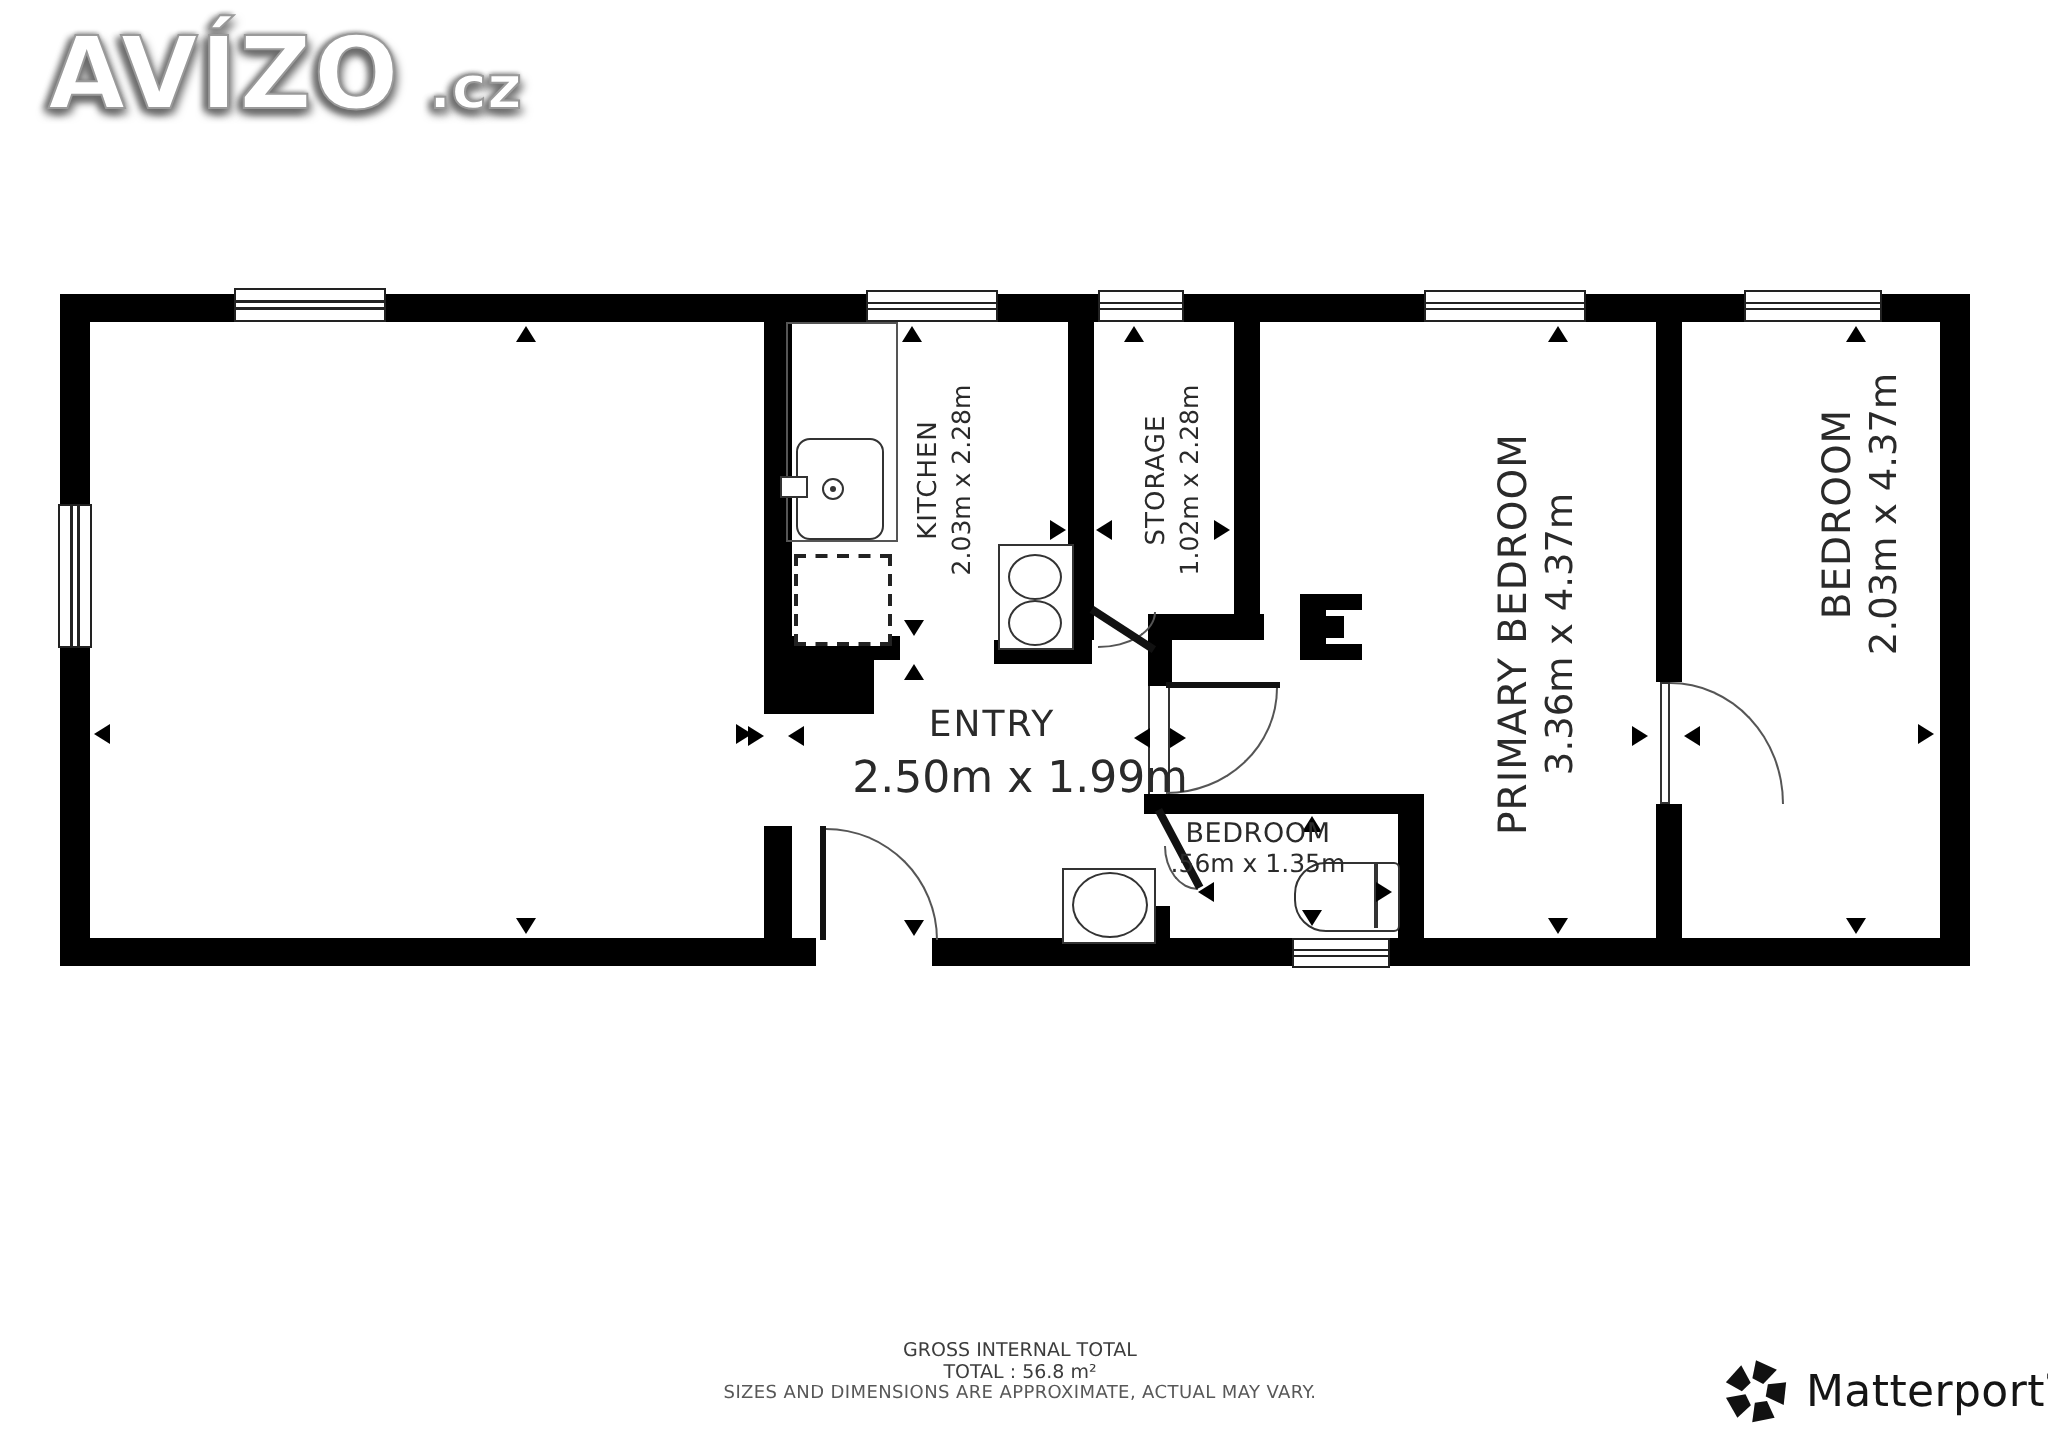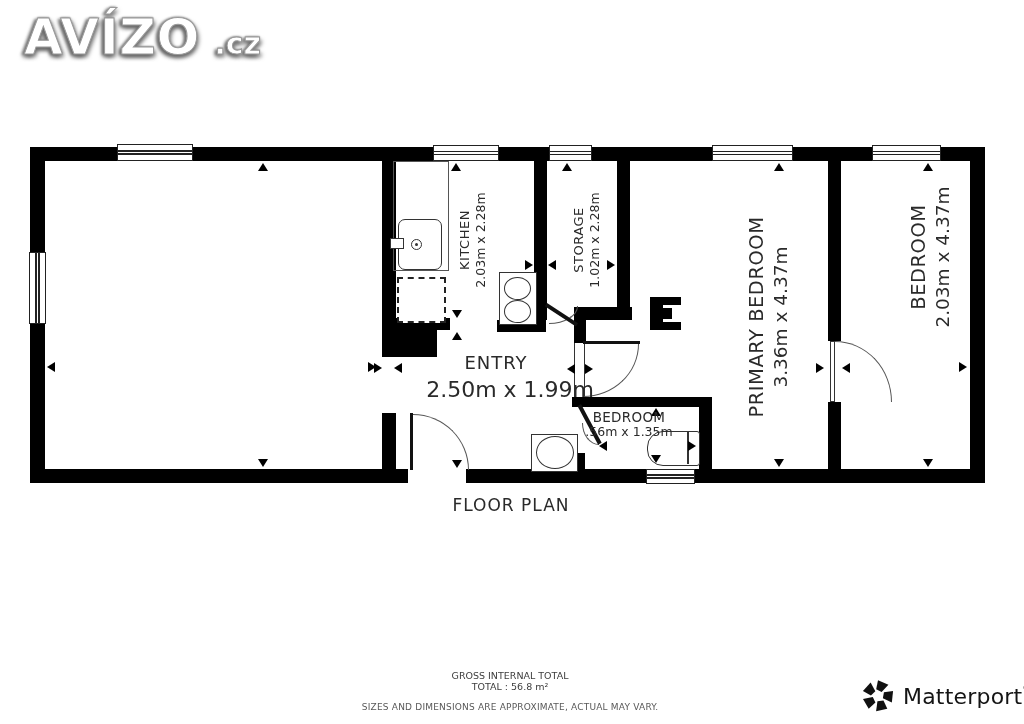--- a/index.html
+++ b/index.html
@@ -36,21 +36,21 @@
   .rd-vbig{font-size:18.5px;line-height:23px;white-space:nowrap;}
   .rn-sm{font-size:13px;line-height:16px;letter-spacing:.5px;white-space:nowrap;}
   .rd-sm{font-size:12.5px;line-height:15px;white-space:nowrap;}
   .rn-bath{font-size:13.5px;line-height:16px;letter-spacing:.3px;}
   .rd-bath{font-size:12.5px;line-height:14px;}
   .caption{position:absolute;left:411px;top:495px;width:200px;text-align:center;
            font-size:17px;letter-spacing:1px;color:#2a2a2a;}
   
   .footer{position:absolute;left:310px;top:671px;width:400px;text-align:center;
           font-size:9.5px;line-height:10.5px;color:#3d3d3d;}
-  .footer .disc{margin-top:10px;font-size:9px;color:#585858;letter-spacing:.2px;}
+  .footer .disc{margin-top:0;font-size:9px;color:#585858;letter-spacing:.2px;}
   
   .avizo{position:absolute;left:24px;top:8px;color:#fff;font-weight:800;
          font-family:"DejaVu Sans",sans-serif;
          -webkit-text-stroke:1px #9a9a9a;
          text-shadow:-2px 3px 4px #6a6a6a,2px 3px 4px #7a7a7a,0 -1px 2px #9a9a9a,-3px 1px 3px #8a8a8a;}
   .avizo .main{font-size:50px;letter-spacing:1px;}
   .avizo .tld{font-size:30px;margin-left:14px;}
   
   .mp{position:absolute;left:860px;top:678px;display:flex;align-items:center;}
   .mp .word{font-size:22px;color:#151515;margin-left:7px;letter-spacing:.2px;}
@@ -179,21 +179,20 @@
   <div class="lbl rot" style="left:656px;top:205px;width:224px;height:224px;">
     <div class="rn-vbig">PRIMARY BEDROOM</div>
     <div class="rd-vbig">3.36m x 4.37m</div>
   </div>
 
   <div class="lbl rot" style="left:818px;top:145px;width:224px;height:224px;">
     <div class="rn-vbig">BEDROOM</div>
     <div class="rd-vbig">2.03m x 4.37m</div>
   </div>
 
-  <div class="caption">FLOOR PLAN</div>
 
   <div class="footer">
     <div>GROSS INTERNAL TOTAL</div>
     <div>TOTAL :  56.8 m²</div>
     <div class="disc">SIZES AND DIMENSIONS ARE APPROXIMATE, ACTUAL MAY VARY.</div>
   </div>
 
   <div class="mp">
     <svg width="36" height="36" viewBox="0 0 100 100">
       <g fill="#111">

